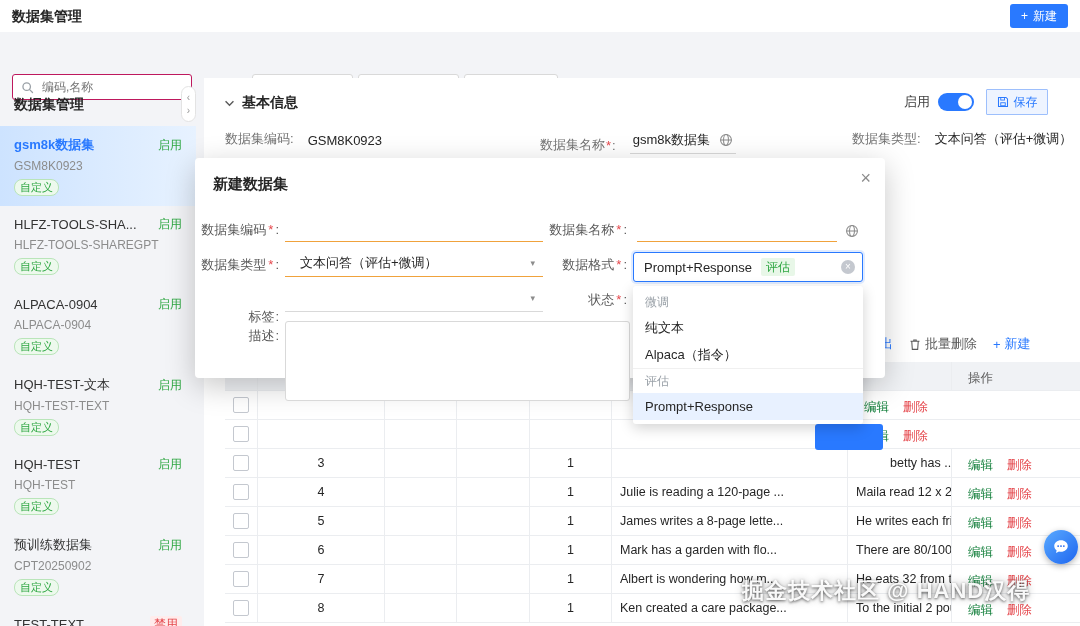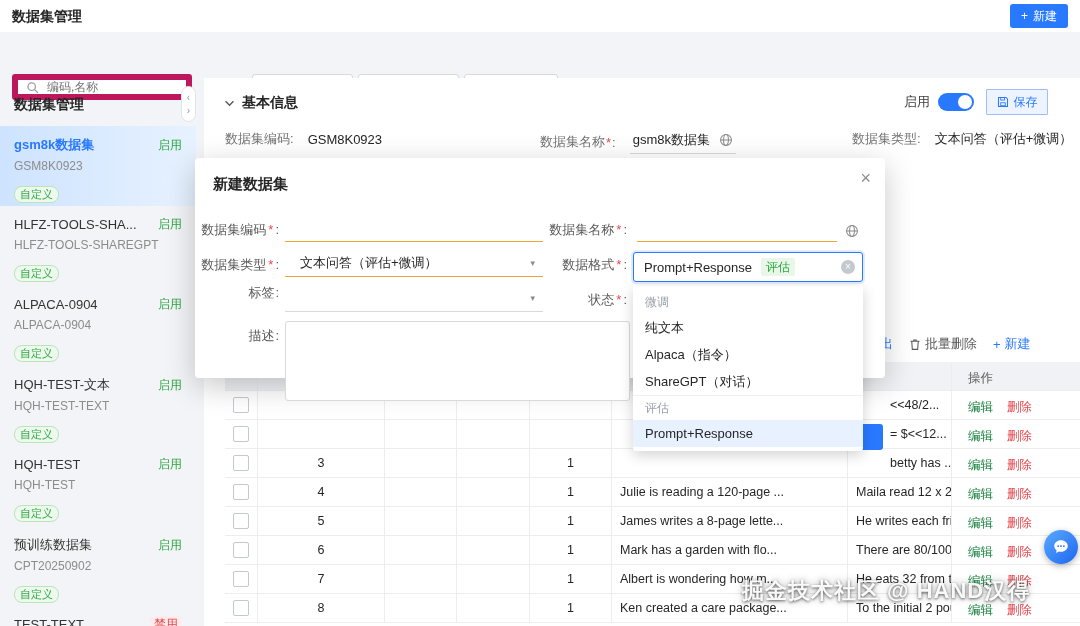--- a/index.html
+++ b/index.html
@@ -5,21 +5,21 @@
   html,body{margin:0;padding:0;background:#fff}
   #app{position:relative;width:1080px;height:626px;overflow:hidden;background:#f3f4f7;
        font-family:"Liberation Sans","DejaVu Sans",sans-serif;color:#262626;font-size:13px}
   
   .topbar{position:absolute;left:0;top:0;width:100%;height:32px;background:#fff}
   .topbar-title{position:absolute;left:12px;top:0;line-height:32px;font-size:14px;font-weight:bold}
   .btn-new-top{position:absolute;right:12px;top:4px;height:24px;padding:0 11px;background:#2979ff;color:#fff;
        font-size:12px;border-radius:3px;display:flex;align-items:center;gap:5px;cursor:pointer}
   
   .toolbar{position:absolute;left:0;top:32px;width:100%;height:46px;background:#f3f4f7}
-  .searchbox{position:absolute;left:12px;top:42px;width:180px;height:26px;background:#fff;border:6px solid #be185d;
+  .searchbox{position:absolute;left:12px;top:42px;width:180px;height:26px;background:#fff;border:1px solid #be185d;
        border-radius:3px;display:flex;align-items:center;gap:6px;padding:0 8px;box-sizing:border-box}
   .searchbox input{border:none;outline:none;flex:1;min-width:0;font-size:12px;color:#595959;background:transparent;
        font-family:inherit}
   .icon-btn{position:absolute;top:42px;height:26px;display:flex;align-items:center;justify-content:center;
        color:#595959;cursor:pointer}
   #refresh{left:204px;width:24px}
   #collapse-up{left:231px;width:18px;font-size:8px}
   .chip{position:absolute;top:42px;height:26px;box-sizing:border-box;background:#fff;border:1px solid #d9d9d9;
        border-radius:3px;display:flex;align-items:center;gap:7px;padding:0 10px;font-size:12px;color:#404040;cursor:pointer}
   #chip-code{left:252px}#chip-name{left:358px}#chip-type{left:464px}
@@ -34,32 +34,32 @@
        font-size:10px;line-height:13px;cursor:pointer;box-sizing:border-box}
   .side-list{position:absolute;left:0;top:48px;width:196px}
   .side-item{height:80px;box-sizing:border-box;padding:10px 14px 0;cursor:pointer}
   .side-item.sel{background:linear-gradient(90deg,#cde3ff,#e7f2ff)}
   .si-row{display:flex;justify-content:space-between;align-items:center}
   .si-name{font-size:13px;color:#333;max-width:138px;white-space:nowrap;overflow:hidden}
   .sel .si-name{color:#2979ff;font-weight:bold}
   .si-status{font-size:12px;color:#2da641}
   .si-status.off{color:#e5484d;background:#ffecec;padding:0 4px;border-radius:2px}
   .si-code{margin-top:5px;font-size:12px;color:#8c8c8c;white-space:nowrap;overflow:hidden}
-  .si-tag{display:inline-block;margin-top:13px;font-size:11px;color:#2da641;background:#edf9ed;border:1px solid #b9e5b9;
+  .si-tag{display:inline-block;margin-top:6px;font-size:11px;color:#2da641;background:#edf9ed;border:1px solid #b9e5b9;
        border-radius:8px;line-height:15px;padding:0 5px}
   
   .main{position:absolute;left:204px;top:78px;right:0;bottom:0;background:#fff}
   .sec-hd{position:absolute;left:20px;top:16px;display:flex;align-items:center;gap:7px;font-size:14px;font-weight:bold;cursor:pointer}
   .enable-wrap{position:absolute;left:700px;top:15px;display:flex;align-items:center;gap:8px;font-size:13px;color:#404040}
   .switch{width:36px;height:18px;border-radius:9px;background:#2979ff;position:relative;cursor:pointer}
   .switch .knob{position:absolute;right:2px;top:2px;width:14px;height:14px;border-radius:50%;background:#fff}
   .btn-save{position:absolute;left:782px;top:11px;width:62px;height:26px;box-sizing:border-box;background:#eef4ff;
        border:1px solid #9dbffc;border-radius:1px;color:#2979ff;font-size:12px;display:flex;align-items:center;
        justify-content:center;gap:5px;cursor:pointer}
-  .info-g{position:absolute;top:52px;display:flex;align-items:center;font-size:13px}
+  .info-g{position:absolute;top:52px;display:flex;align-items:flex-end;font-size:13px}
   #ig1{left:21px}#ig2{left:336px}#ig3{left:648px}
   .il{color:#737373;display:flex;align-items:center}
   .iv{margin-left:14px;color:#262626}
   .iv-wrap{margin-left:14px;display:flex;align-items:center;gap:9px;border-bottom:1px solid #d9d9d9;padding:1px 3px 4px}
   .star{color:#e5484d;margin:0 1px}
   
   .tbl-actions{position:absolute;left:676px;top:257px;display:flex;align-items:center;gap:16px;font-size:13px}
   .act-blue{color:#2979ff;cursor:pointer;display:flex;align-items:center;gap:4px}
   .act-gray{color:#595959;cursor:pointer;display:flex;align-items:center;gap:4px}
   
@@ -306,36 +306,34 @@
 
       <div class="trow">
         <div class="tc c-cb">
             <span class="cb"></span>
           </div>
         <div class="tc c-num"></div>
         <div class="tc c-a"></div>
           <div class="tc c-b"></div>
         <div class="tc c-cnt"></div>
         <div class="tc c-q"></div>
-        <div class="tc c-ans cut">&lt;&lt;48/2...</div>
         <div class="tc c-ops">
             <span class="lnk-e">编辑</span>
             <span class="lnk-d">删除</span>
           </div>
       </div>
       <div class="trow">
         <div class="tc c-cb">
             <span class="cb"></span>
           </div>
         <div class="tc c-num"></div>
         <div class="tc c-a"></div>
           <div class="tc c-b"></div>
         <div class="tc c-cnt"></div>
         <div class="tc c-q"></div>
-        <div class="tc c-ans cut">= $&lt;&lt;12...</div>
         <div class="tc c-ops">
             <span class="lnk-e">编辑</span>
             <span class="lnk-d">删除</span>
           </div>
       </div>
       <div class="trow">
         <div class="tc c-cb">
             <span class="cb"></span>
           </div>
         <div class="tc c-num">3</div>
@@ -464,21 +462,21 @@
       <span>数据格式</span>
         <span class="star">*</span>
         <span>:</span>
     </div>
     <div class="combo">
       <span class="combo-val">Prompt+Response</span>
       <span class="m-tag">评估</span>
       <span class="clear-ic">×</span>
     </div>
 
-    <div class="m-label" style="left:4px;top:127px">
+    <div class="m-label" style="left:4px;top:151px">
       <span>标签</span>
         <span>:</span>
     </div>
     <div class="m-line gray" style="left:90px;top:128px;width:258px">
       <span class="sel-caret">▾</span>
     </div>
 
     <div class="m-label" style="left:352px;top:134px">
       <span>状态</span>
         <span class="star">*</span>
@@ -492,21 +490,20 @@
     </div>
     <textarea class="m-desc" style=""></textarea>
 
     <div class="m-ok"></div>
   </div>
 
   <div class="dd">
     <div class="dd-g">微调</div>
     <div class="dd-o">纯文本</div>
     <div class="dd-o">Alpaca（指令）</div>
-    <div class="dd-o">ShareGPT（对话）</div>
     <div class="dd-g sep">评估</div>
     <div class="dd-o selected">Prompt+Response</div>
   </div>
 
   <div class="wm">掘金技术社区 @ HAND汉得</div>
   <div class="chat">
     <svg width="18" height="18" viewBox="0 0 24 24">
       <path d="M12 3C6.9 3 3 6.4 3 10.6c0 2.3 1.2 4.3 3.1 5.7L5.4 20l3.9-2c.9.2 1.8.3 2.7.3 5.1 0 9-3.4 9-7.7S17.1 3 12 3z" fill="#fff"></path>
       <circle cx="8.2" cy="10.8" r="1.2" fill="#1e66f0"></circle>
         <circle cx="12" cy="10.8" r="1.2" fill="#1e66f0"></circle>

